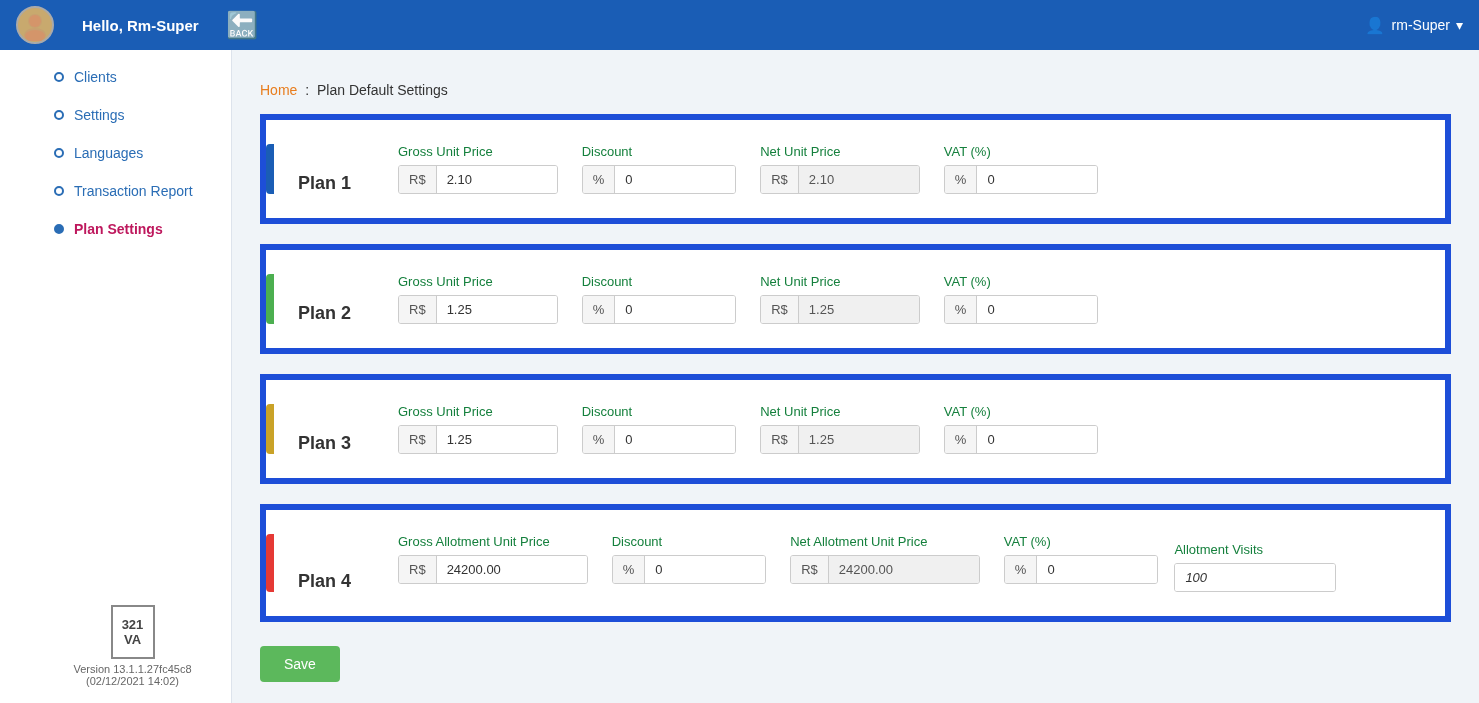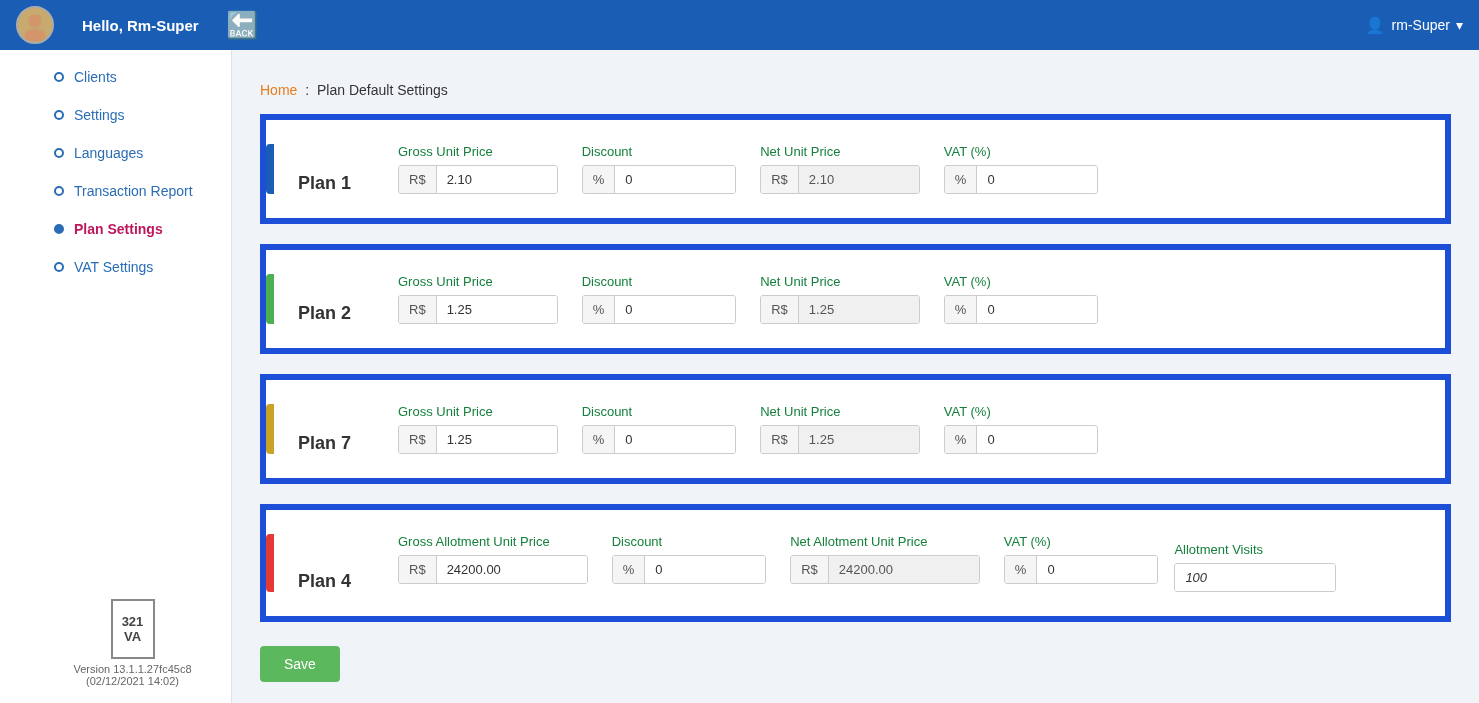--- a/index.html
+++ b/index.html
@@ -58,21 +58,21 @@
     }
     .sidebar-footer {
       margin-top: auto;
       padding: 16px;
       text-align: center;
       color: #666;
       font-size: 11px;
     }
     .sidebar-footer .logo-box {
       display: inline-flex; align-items: center; justify-content: center;
-      width: 44px; height: 60px;
+      width: 44px; height: 54px;
       border: 2px solid #888;
       font-size: 13px;
       font-weight: bold;
       color: #444;
       margin-bottom: 4px;
     }
 
     
     .main {
       flex: 1;
@@ -202,24 +202,20 @@
       <span>Languages</span>
     </div>
     <div class="sidebar-item">
       <span class="sidebar-dot"></span>
       <span>Transaction Report</span>
     </div>
     <div class="sidebar-item active">
       <span class="sidebar-dot"></span>
       <span>Plan Settings</span>
     </div>
-    <div class="sidebar-item">
-      <span class="sidebar-dot"></span>
-      <span>VAT Settings</span>
-    </div>
 
     <div class="sidebar-footer">
       <div class="logo-box">321<br>VA</div>
       <div>Version 13.1.1.27fc45c8</div>
       <div>(02/12/2021 14:02)</div>
     </div>
   </div>
 
   <div class="main">
 
@@ -302,21 +298,21 @@
               <input class="input-field" type="text" value="0" style="">
             </div>
           </div>
         </div>
       </div>
     </div>
 
     
     <div class="plan-card">
       <div class="plan-stripe gold"></div>
-      <div class="plan-title">Plan 7</div>
+      <div class="plan-title">Plan 3</div>
       <div class="plan-fields">
         <div class="fields-row">
           <div class="field-group">
             <label class="field-label">Gross Unit Price</label>
             <div class="input-group">
               <span class="input-prefix">R$</span>
               <input class="input-field" type="text" value="1.25" style="">
             </div>
           </div>
           <div class="field-group">

